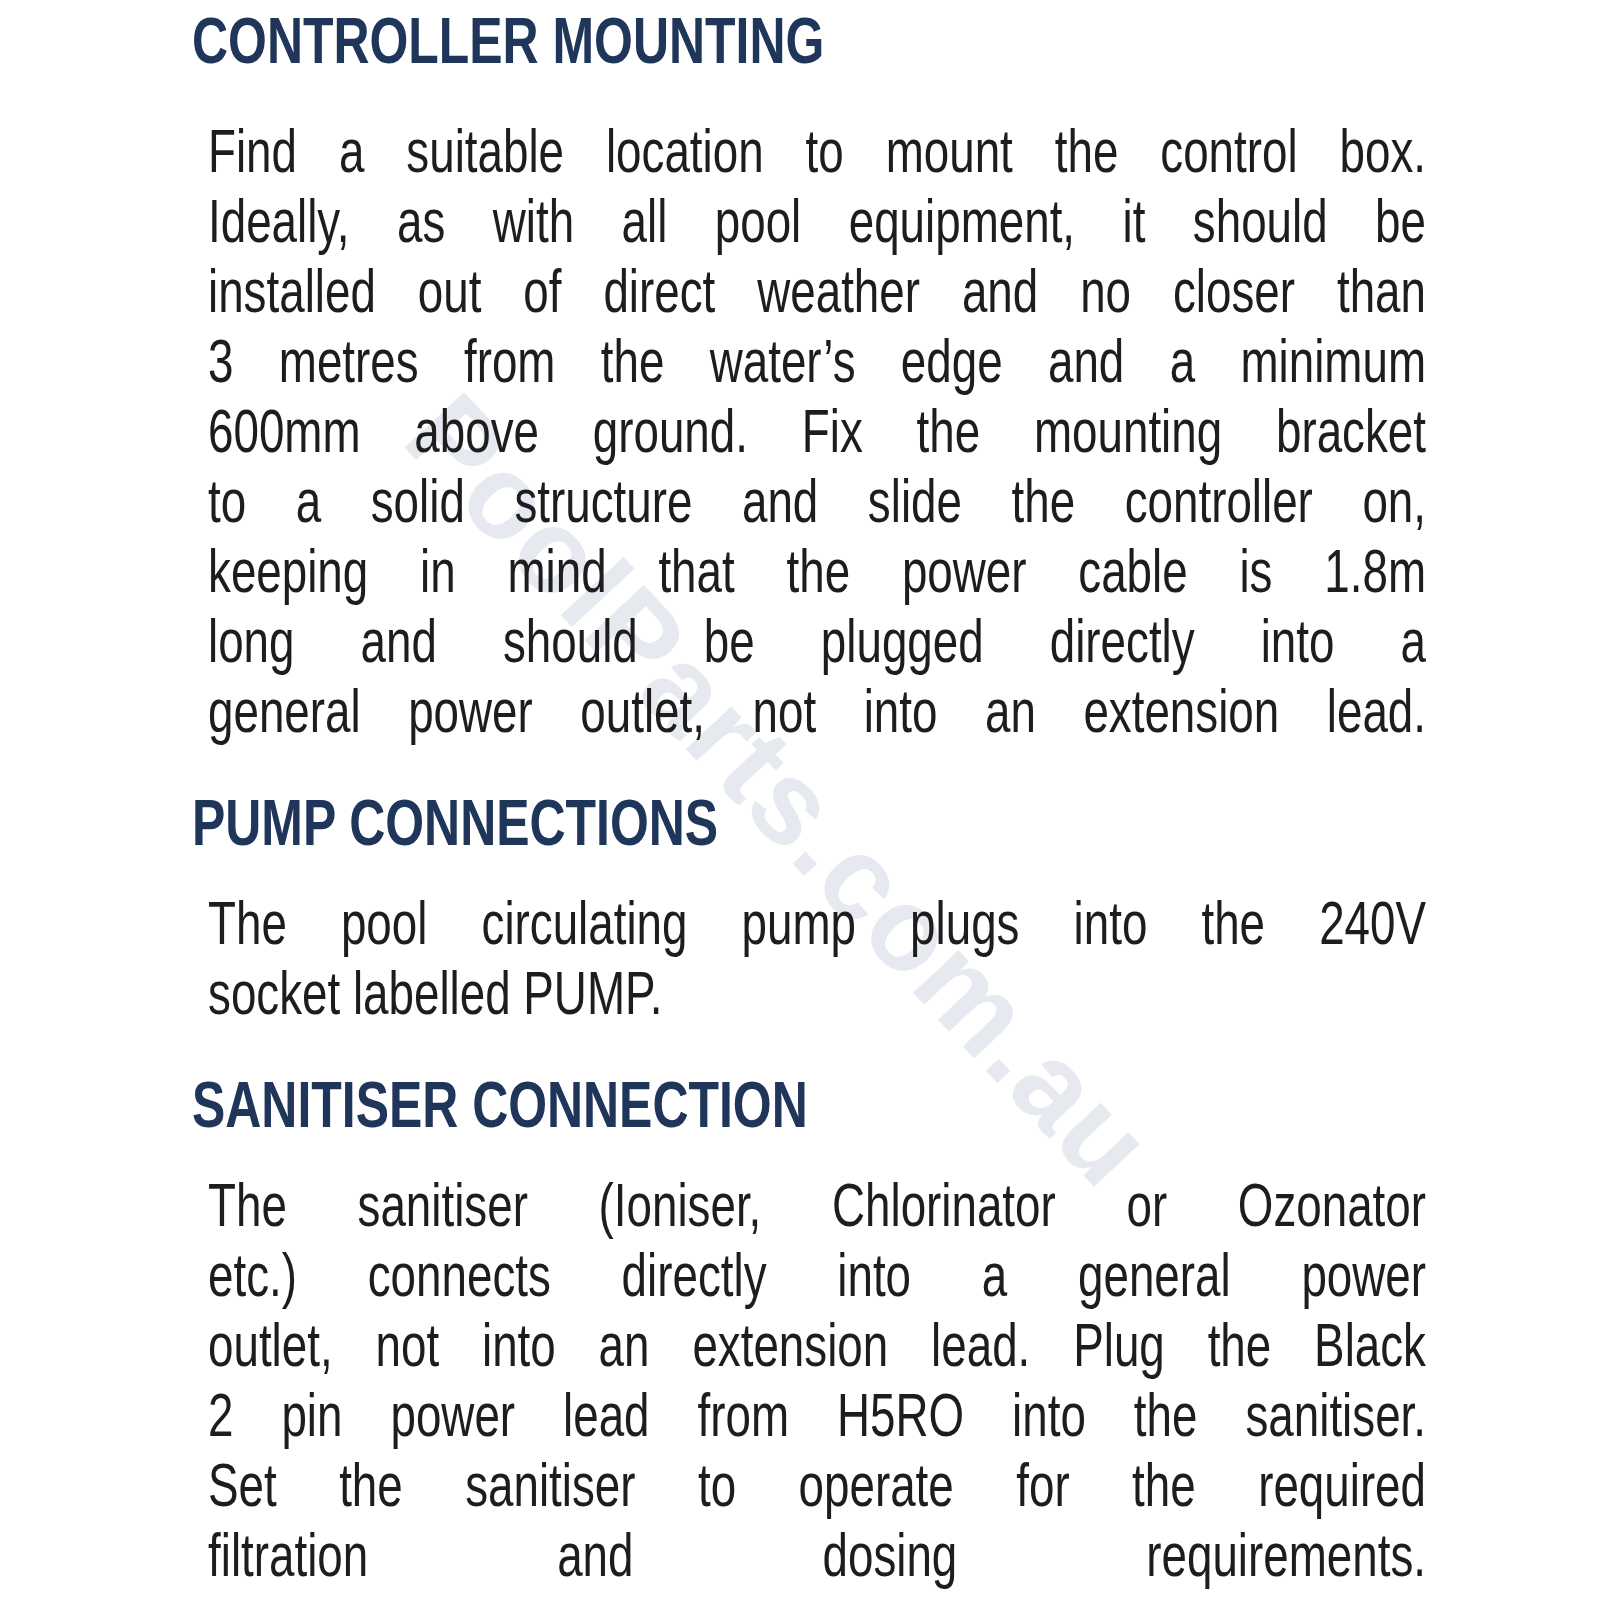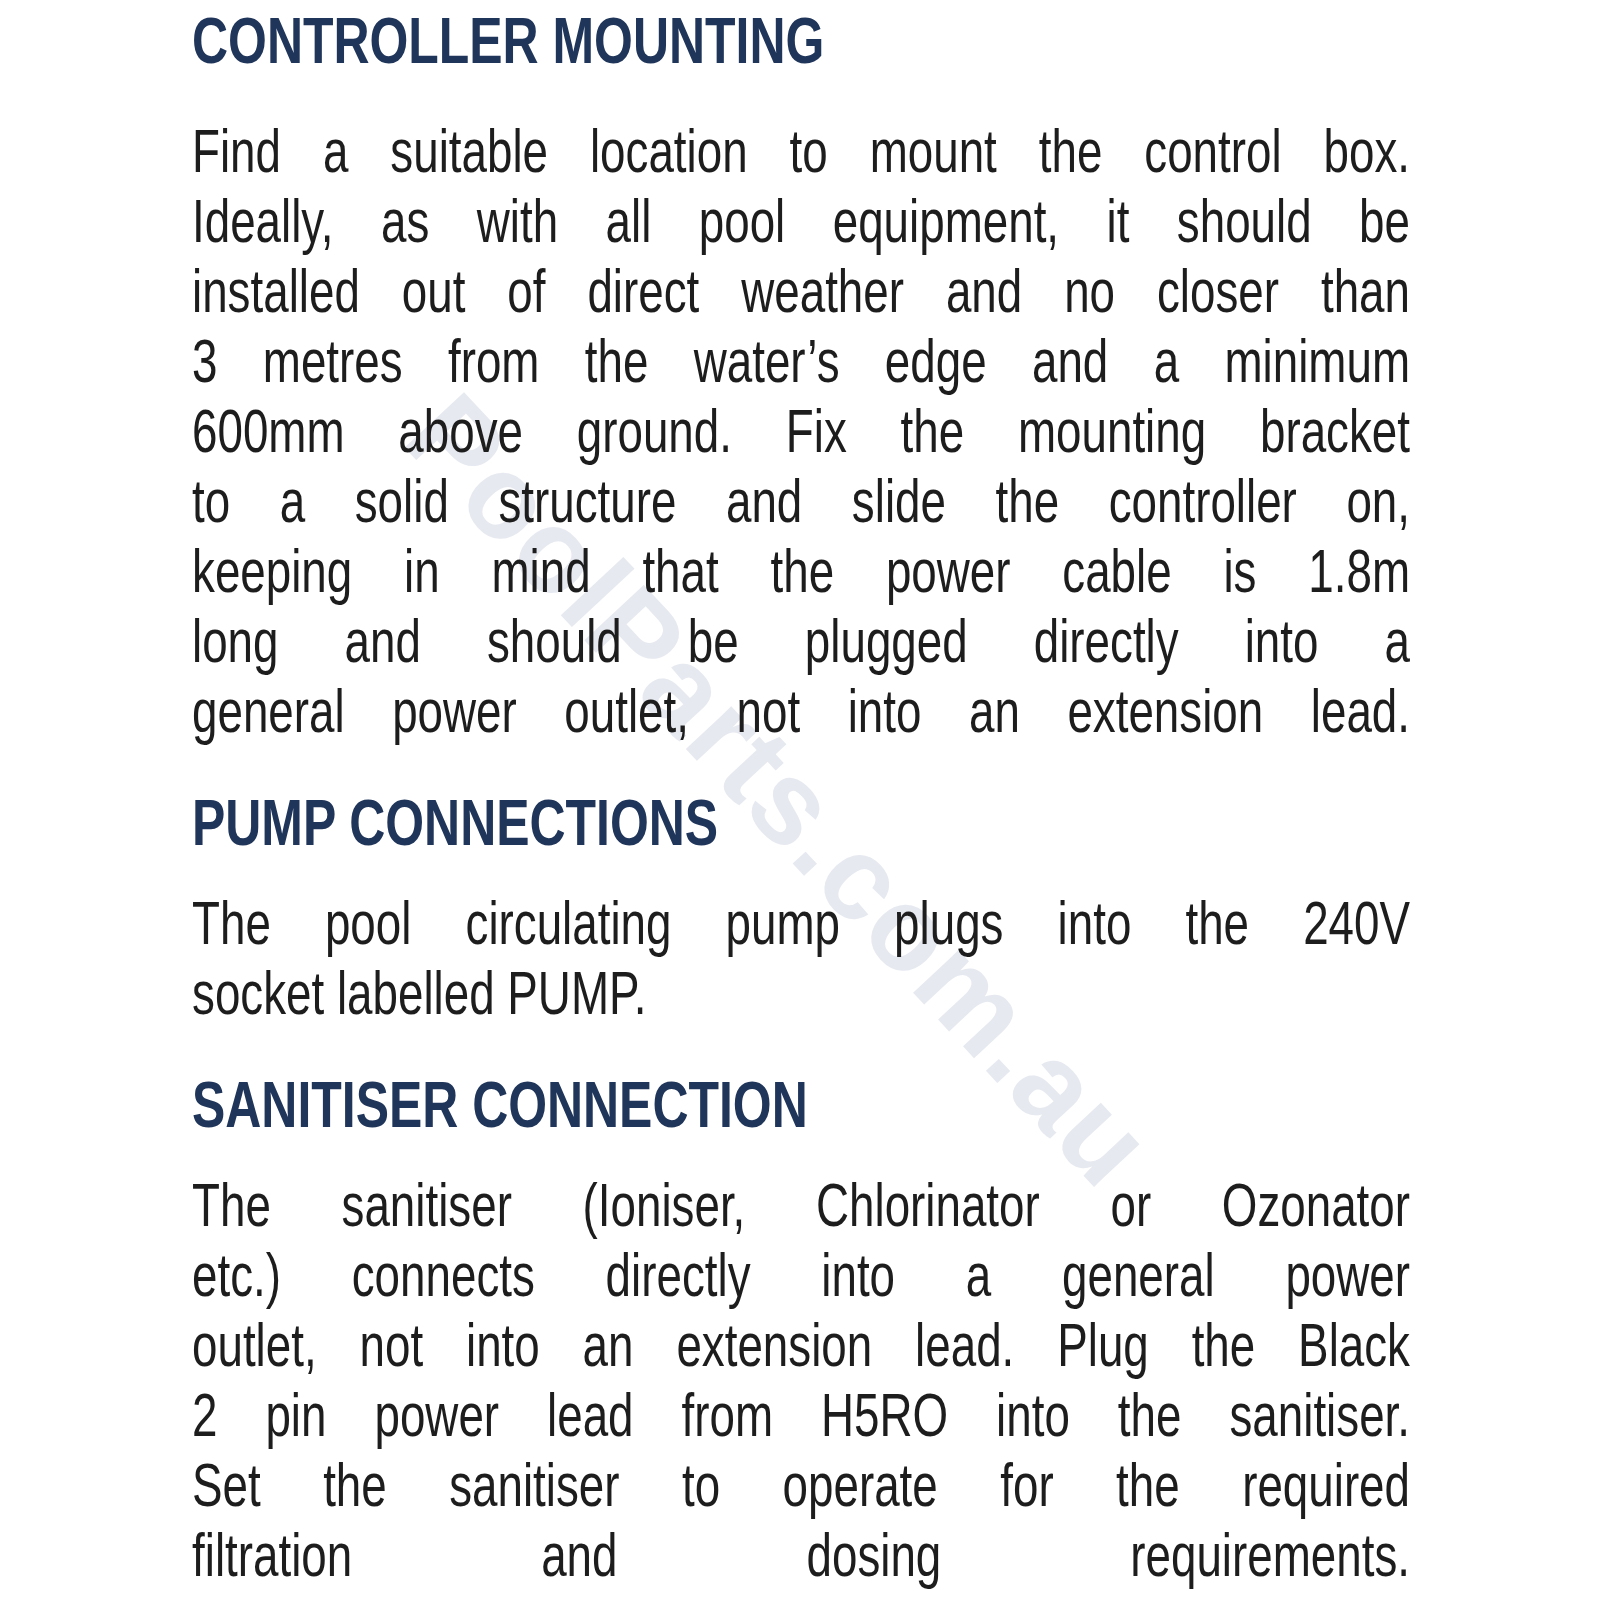--- a/index.html
+++ b/index.html
@@ -41,21 +41,21 @@
     line-height: 70px;
     color: #20355a;
     letter-spacing: 0px;
     white-space: nowrap;
     width: 1562px;
     transform: scaleX(0.78);
     transform-origin: 0 50%;
   }
   .section-heading.first { margin-bottom: 40px; }
   .section-heading.later { margin-top: 42px; margin-bottom: 30px; }
-  .paragraph { margin: 0; }
+  .paragraph { margin: 16px; }
   .para-line {
     font-size: 61px;
     line-height: 70px;
     color: #1d1d1d;
     width: 1624px;              
     transform: scaleX(0.75);
     transform-origin: 0 50%;
     text-align: justify;
     text-align-last: justify;
     white-space: normal;

